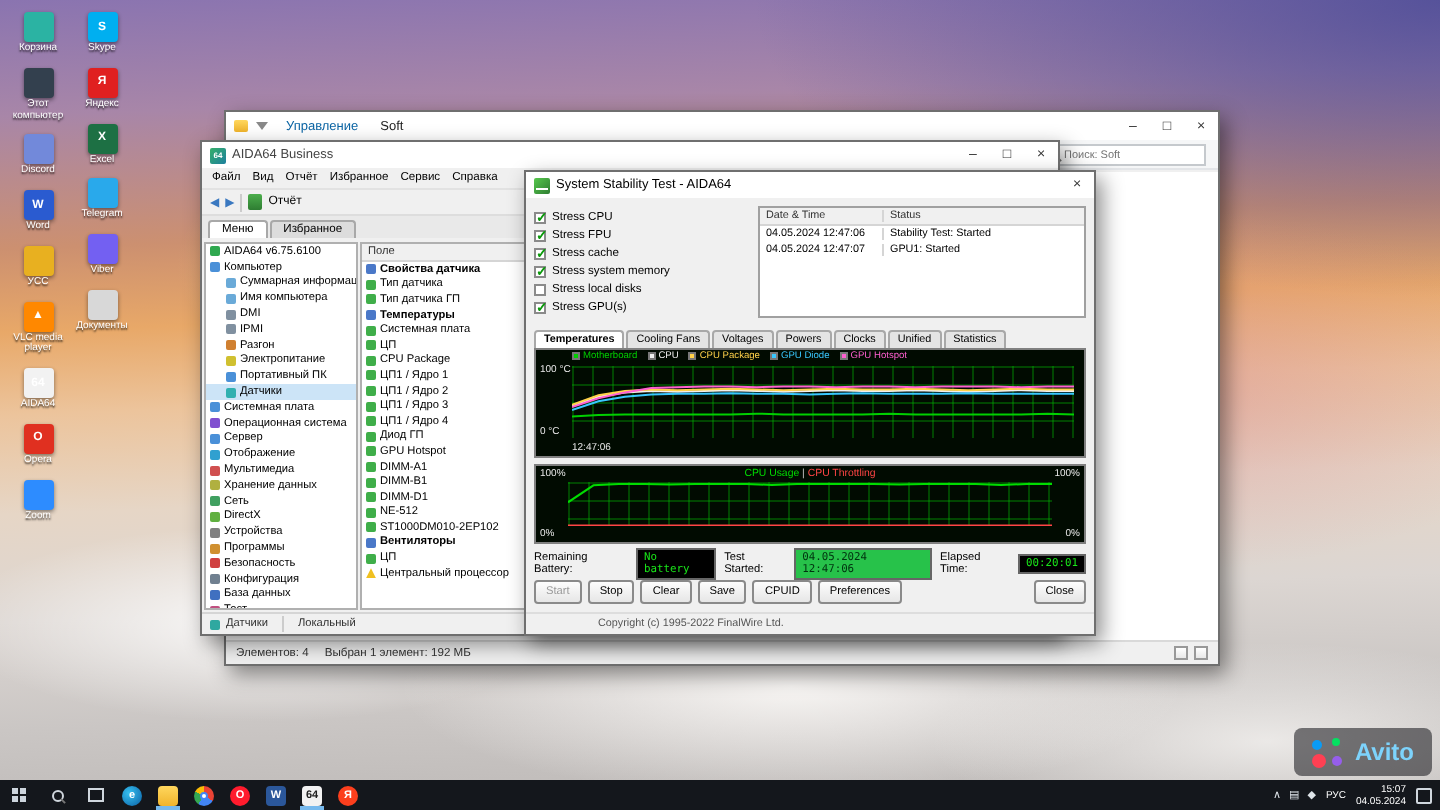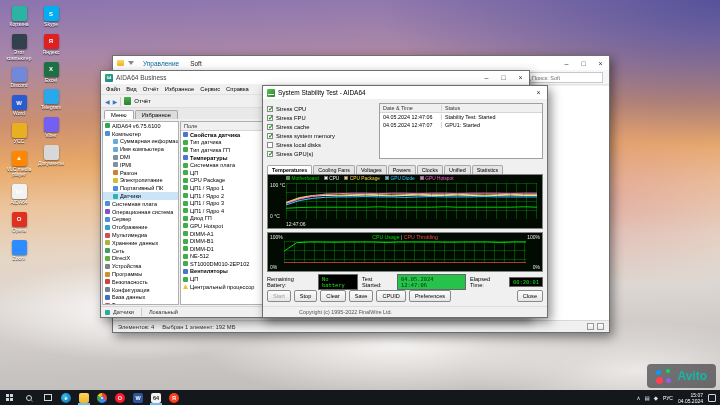--- a/index.html
+++ b/index.html
@@ -133,21 +133,21 @@
 
   
   .avito{position:absolute;right:4px;bottom:17px;height:24px;background:rgba(18,18,24,.55);border-radius:4px;
          display:flex;align-items:center;padding:0 9px;gap:6px;z-index:40}
   .alogo{position:relative;width:15px;height:15px}
   .alogo i{position:absolute;border-radius:50%}
   .ac1{width:5px;height:5px;background:#0a9bf5;left:0;top:1px}
   .ac2{width:4px;height:4px;background:#04e061;right:1px;top:0}
   .ac3{width:7px;height:7px;background:#ff4053;left:0;bottom:0}
   .ac4{width:5px;height:5px;background:#965eeb;right:0;bottom:1px}
-  .atext{color:#14b8a6;font-size:12px;font-weight:bold}
+  .atext{color:#7dd3fc;font-size:12px;font-weight:bold}
 
   
   .taskbar{position:absolute;left:0;right:0;bottom:0;height:15px;background:#14171c;display:flex;align-items:center;color:#fff;z-index:50}
   .tbbtn{width:19px;height:100%;display:flex;align-items:center;justify-content:center;flex:none}
   .winlogo{width:7px;height:7px;display:grid;grid-template-columns:1fr 1fr;grid-template-rows:1fr 1fr;gap:1px}
   .winlogo i{background:#cdd5dd}
   .tv{width:8px;height:7px;border:1px solid #cfd6dd}
   .tbapps{display:flex;height:100%}
   .tbapp{width:18px;height:100%;display:flex;align-items:center;justify-content:center;position:relative}
   .tbapp.active::after{content:"";position:absolute;bottom:0;left:3px;right:3px;height:2px;background:#76b9ed}

